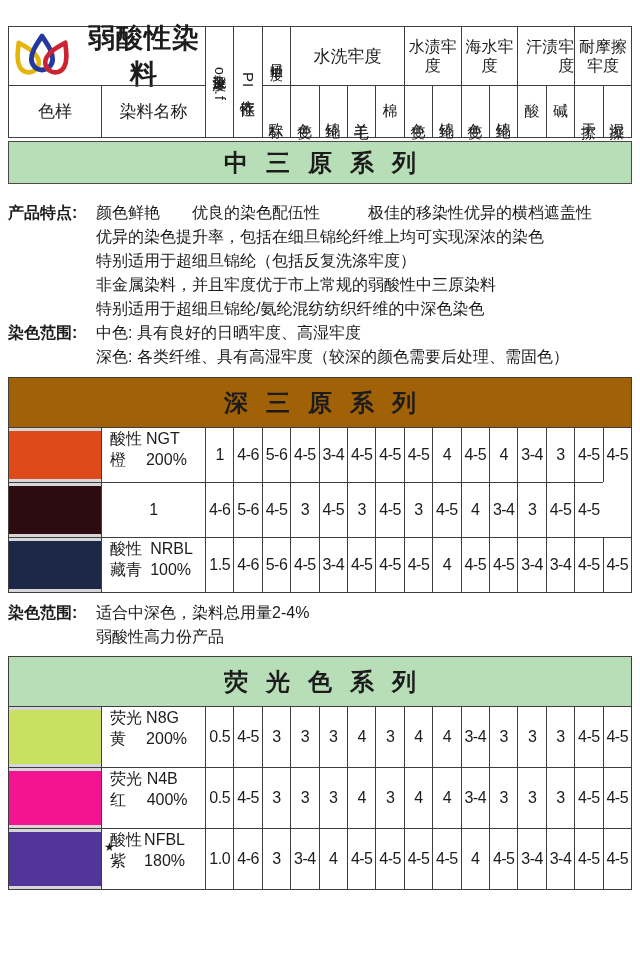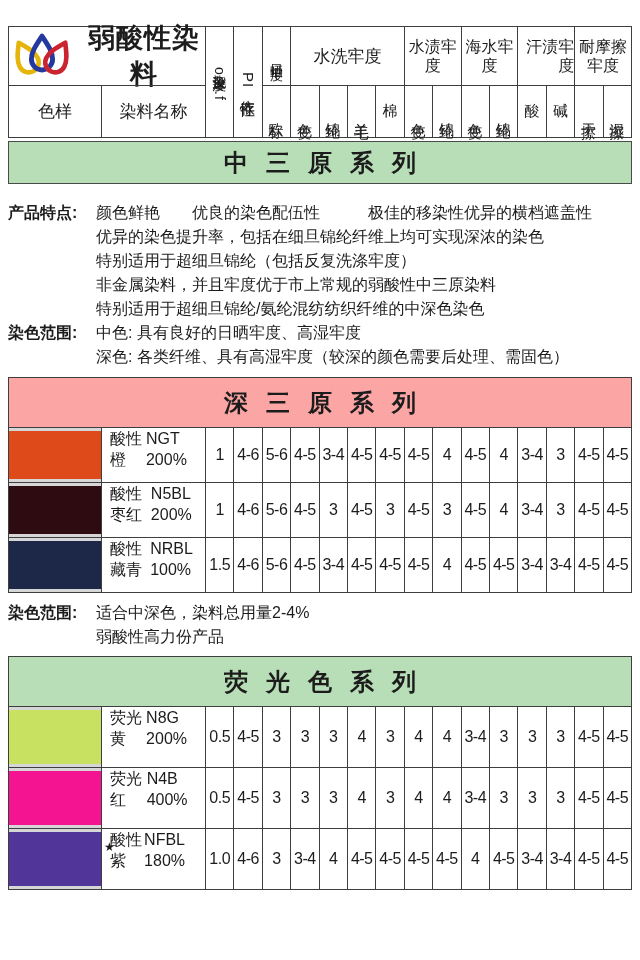--- a/index.html
+++ b/index.html
@@ -121,21 +121,21 @@
     <div class="trow">
       <div class="tlabel">染色范围:</div>
       <div class="tlines">
         <div>中色: 具有良好的日晒牢度、高湿牢度</div>
         <div>深色: 各类纤维、具有高湿牢度（较深的颜色需要后处理、需固色）</div>
       </div>
     </div>
   </div>
 
   <div class="dtable" style="margin-top:8px;">
-    <div class="dbanner" style="background:#fca5a5;">深三原系列</div>
+    <div class="dbanner" style="background:#a16207;">深三原系列</div>
     <div id="deep-rows">
         <div class="drow grid17" style="height: 55px;">
           <div class="swatch-cell">
             <div class="swatch" style="background: rgb(223, 74, 27);"></div>
           </div>
           <div class="name-cell">
             <div class="dye-name">酸性橙</div>
             <div class="dye-code">NGT 200%</div>
           </div>
           <div class="cellc val">1</div>
@@ -150,24 +150,20 @@
           <div class="cellc val">4-5</div>
           <div class="cellc val">4</div>
           <div class="cellc val">3-4</div>
           <div class="cellc val">3</div>
           <div class="cellc val">4-5</div>
           <div class="cellc val">4-5</div>
         </div>
         <div class="drow grid17" style="height: 55px;">
           <div class="swatch-cell">
             <div class="swatch" style="background: rgb(45, 11, 17);"></div>
-          </div>
-          <div class="name-cell">
-            <div class="dye-name">酸性枣红</div>
-            <div class="dye-code">N5BL 200%</div>
           </div>
           <div class="cellc val">1</div>
           <div class="cellc val">4-6</div>
           <div class="cellc val">5-6</div>
           <div class="cellc val">4-5</div>
           <div class="cellc val">3</div>
           <div class="cellc val">4-5</div>
           <div class="cellc val">3</div>
           <div class="cellc val">4-5</div>
           <div class="cellc val">3</div>

